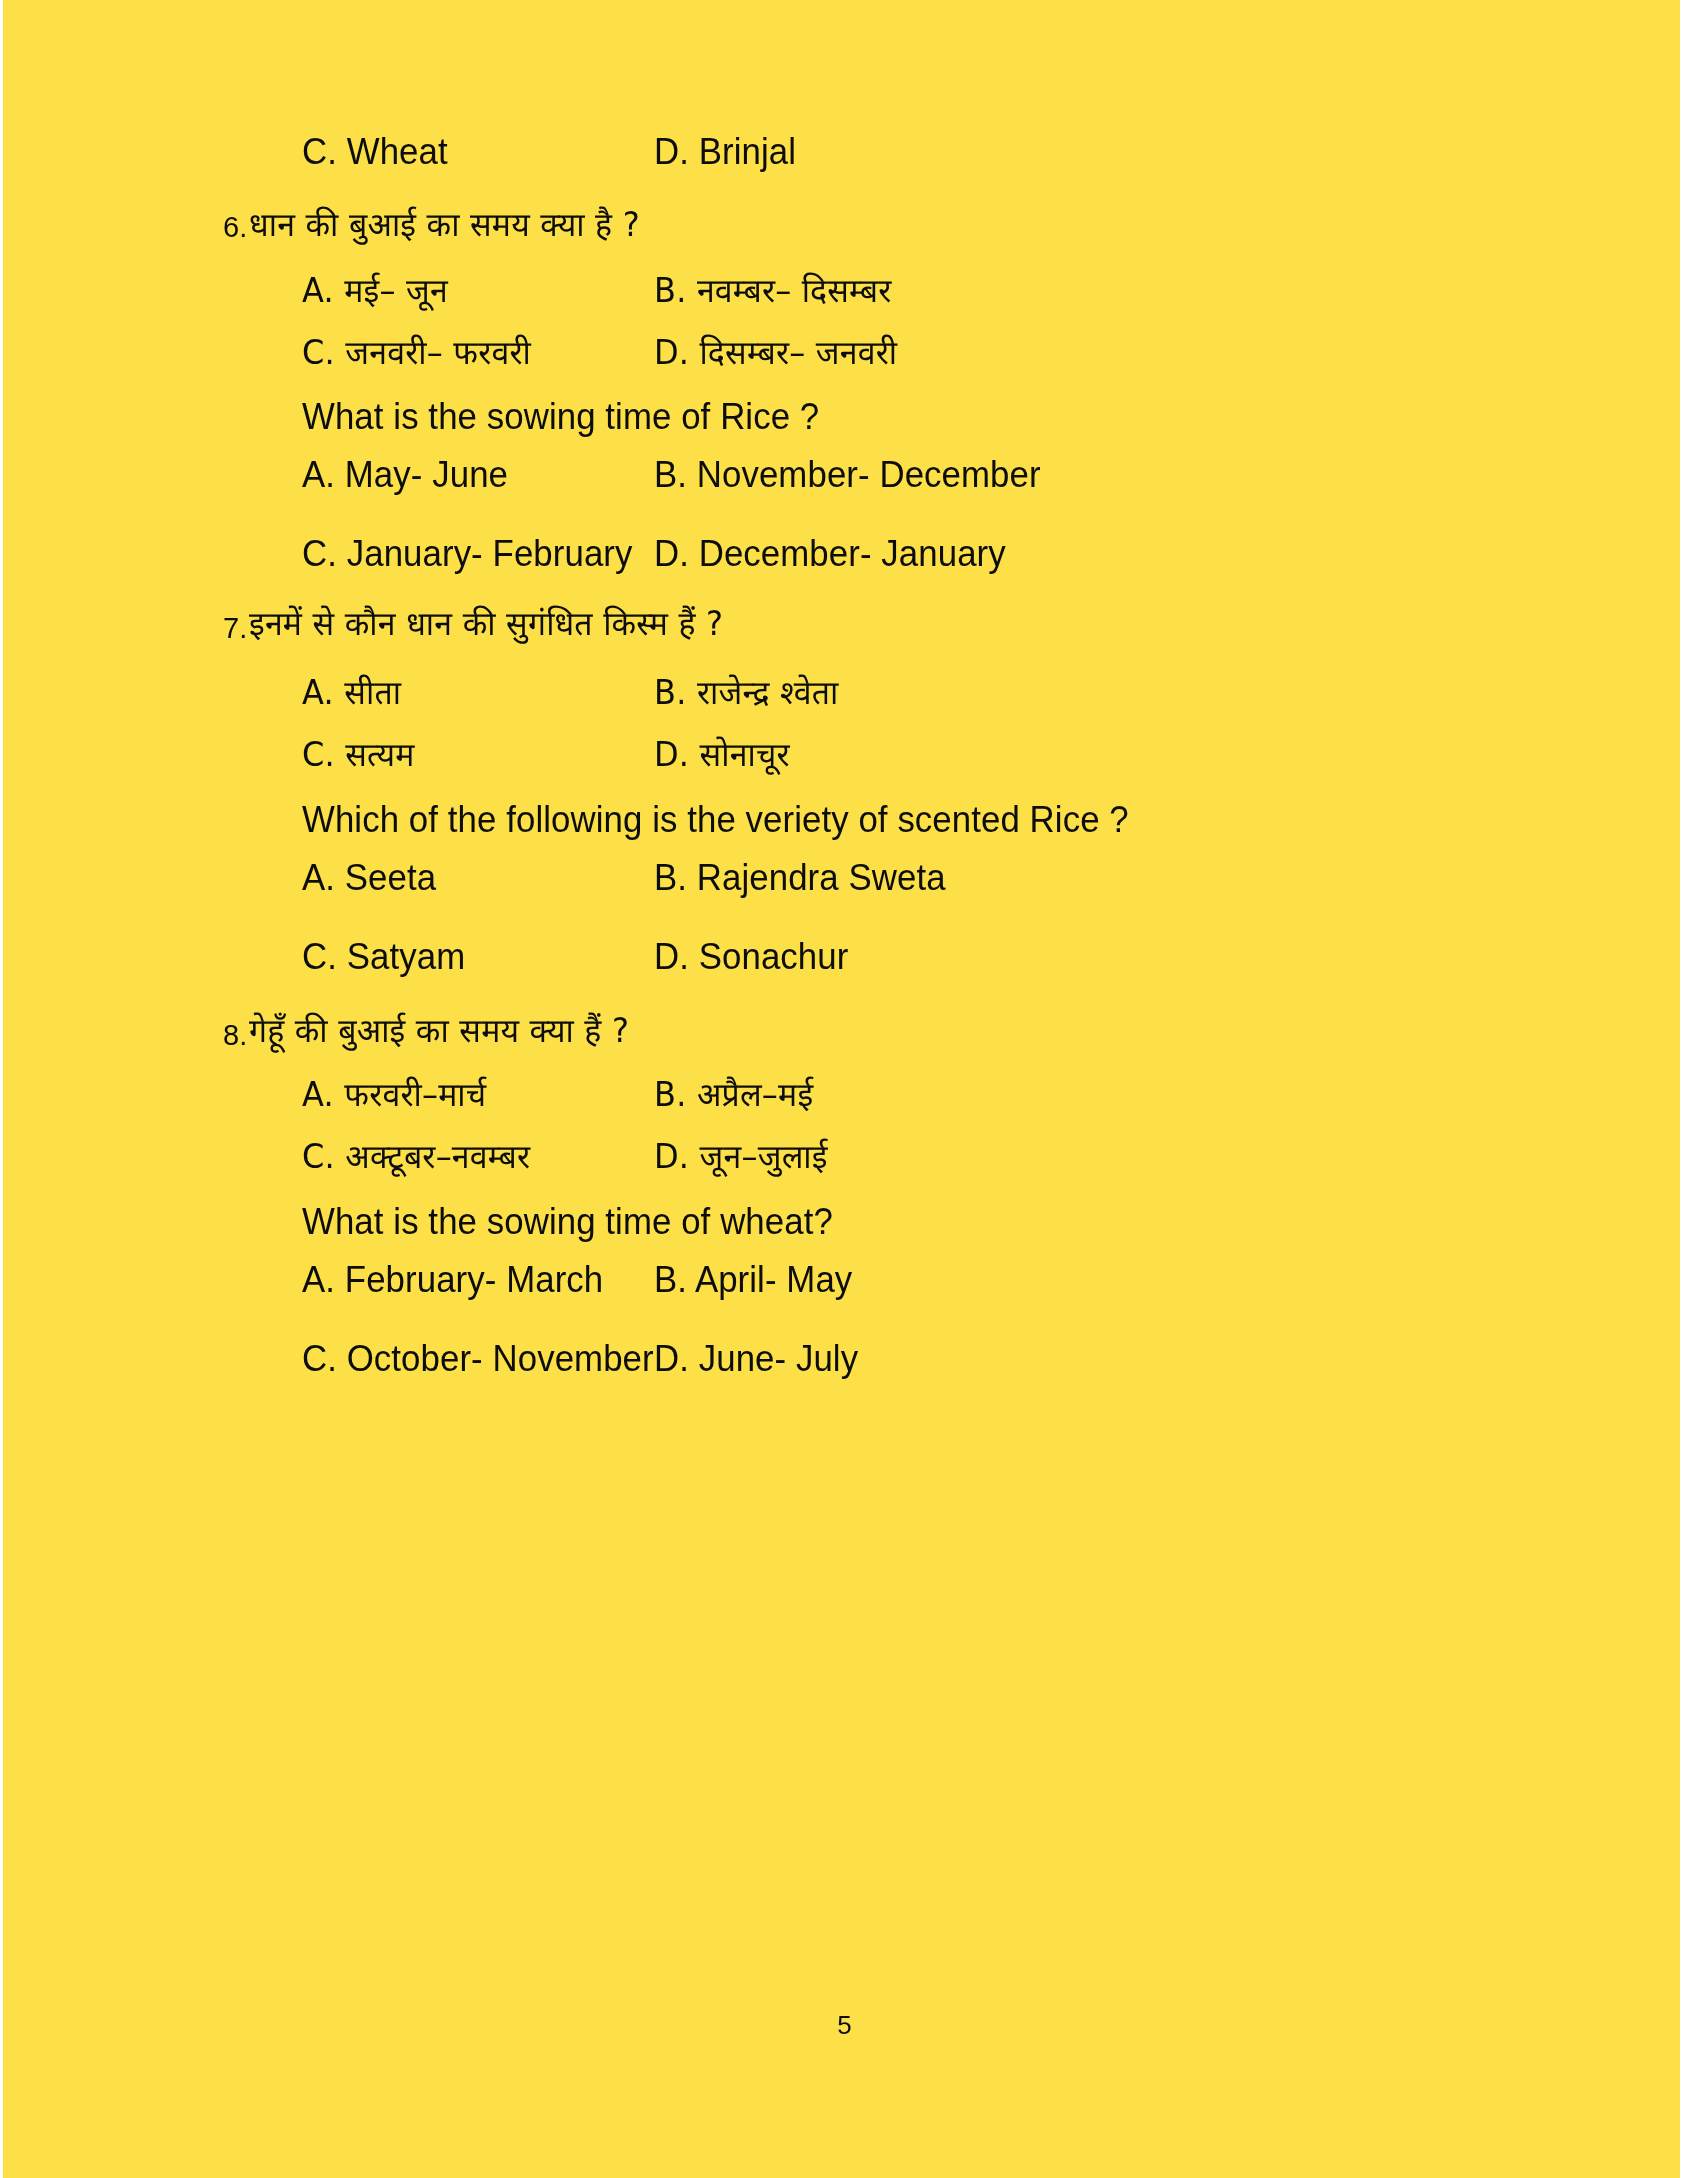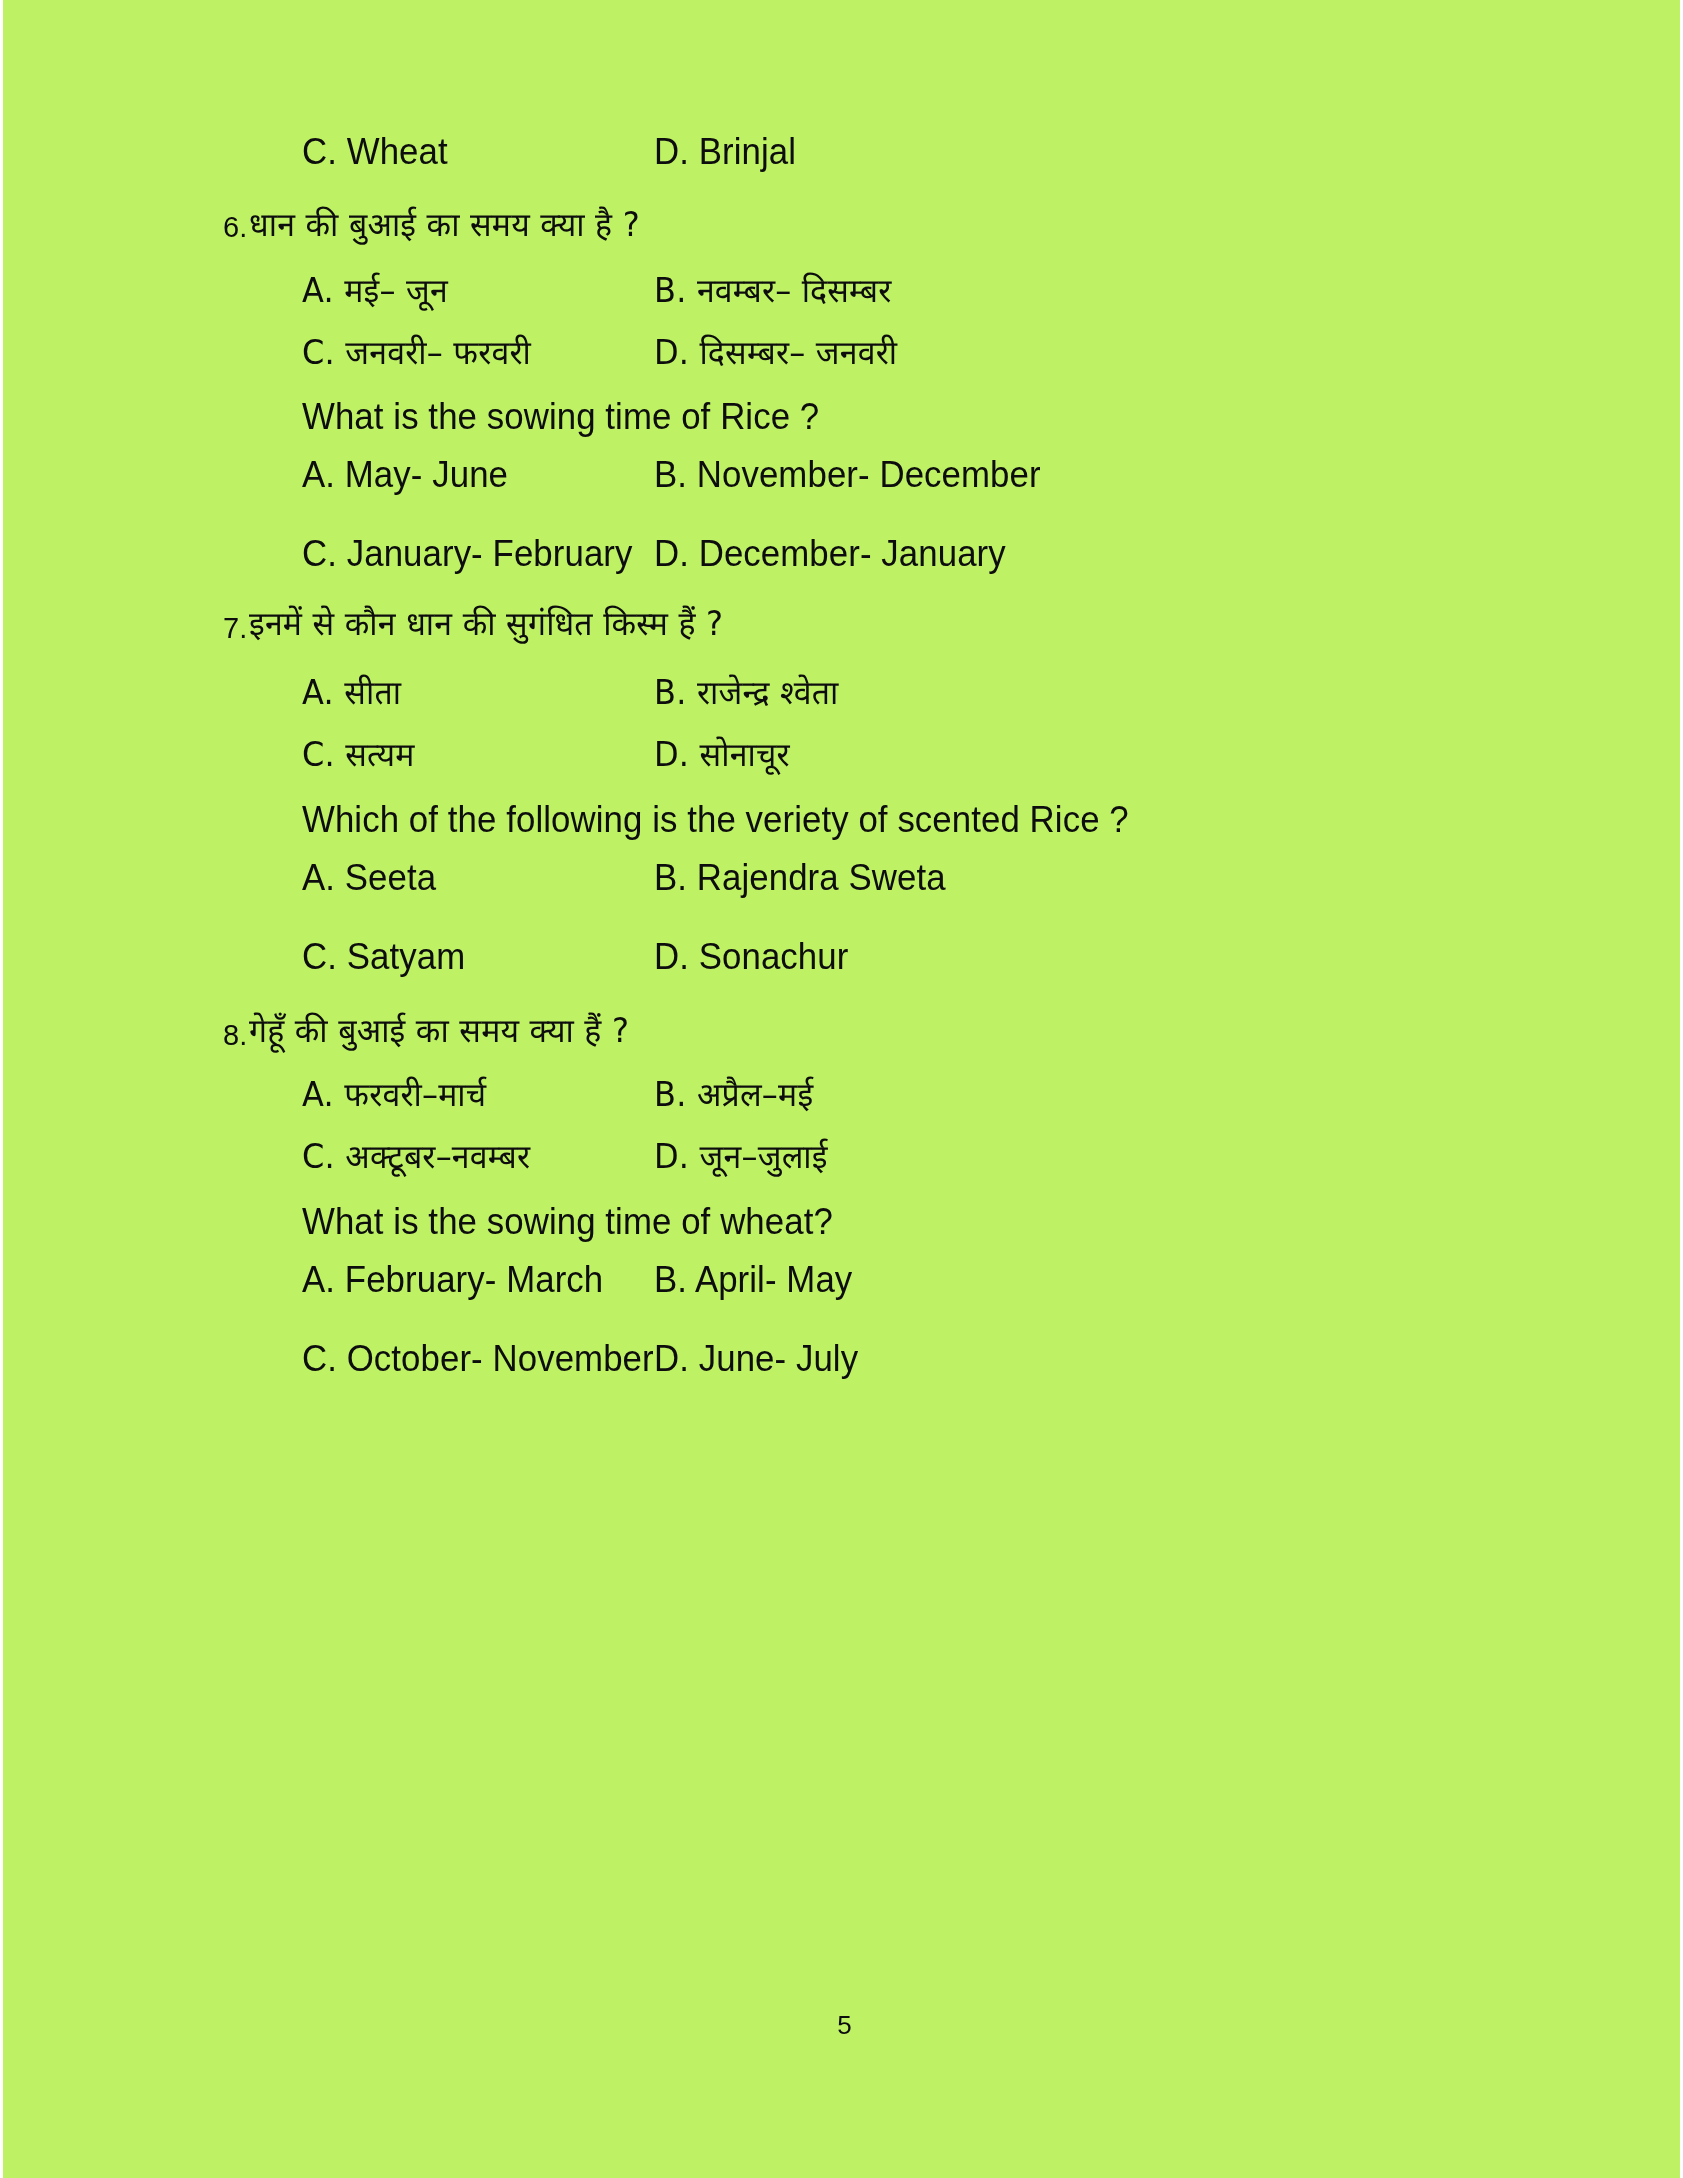--- a/index.html
+++ b/index.html
@@ -5,21 +5,21 @@
   html, body {
     margin: 0;
     padding: 0;
     background: #ffffff;
   }
 
   .page {
     position: relative;
     width: 1677px;
     height: 2178px;
-    background: #bef264;
+    background: #fde047;
     margin: 0 auto;
     overflow: hidden;
     font-family: "Liberation Sans", sans-serif;
     color: #111111;
     -webkit-font-smoothing: antialiased;
   }
 
   
   .abs {
     position: absolute;

